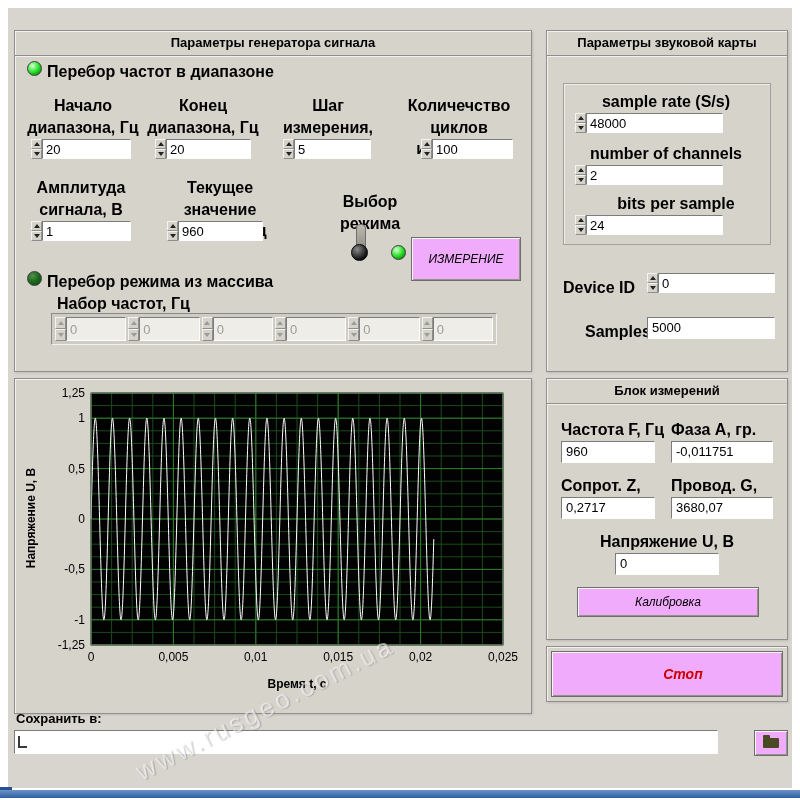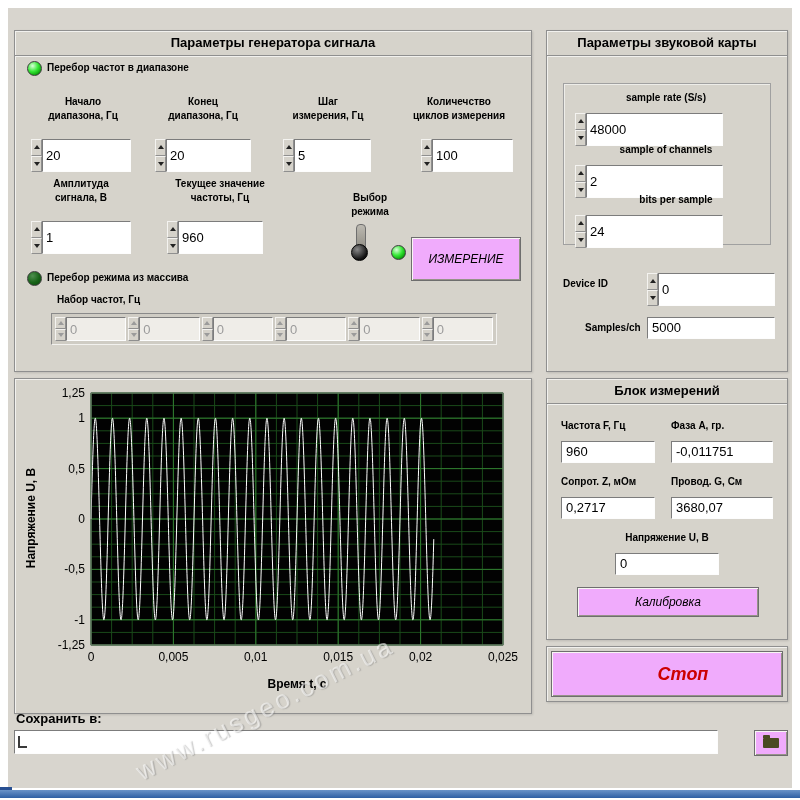--- a/index.html
+++ b/index.html
@@ -1,44 +1,44 @@
 <!DOCTYPE html>
 <html><head>
 <meta charset="utf-8">
 <style>
   html,body{margin:0;padding:0;}
   #app{position:relative;width:800px;height:800px;background:#ffffff;font-family:"Liberation Sans",sans-serif;overflow:hidden;color:#000;}
   #bg{position:absolute;left:8px;top:8px;width:784px;height:780px;background:#d8d5ce;}
   .panel{position:absolute;background:#d6d3cb;border:1px solid #8f8f8f;box-shadow:inset 1px 1px 0 #f2f1ee, 1px 1px 2px rgba(0,0,0,0.12);}
   .panel-title{height:24px;line-height:24px;text-align:center;font-weight:bold;font-size:13px;border-bottom:1px solid #8f8f8f;box-shadow:0 1px 0 #f2f1ee;}
-  .lbl{position:absolute;font-size:10px;font-weight:bold;white-space:pre-line;text-align:center;line-height:1.35;}
+  .lbl{position:absolute;font-size:16px;font-weight:bold;white-space:pre-line;text-align:center;line-height:1.35;}
   .lbl.left{text-align:left;}
   .led{position:absolute;width:13px;height:13px;border-radius:50%;border:1px solid #3c3c3c;}
   .led.on{background:radial-gradient(circle at 35% 30%, #d9ffd9, #36e836 45%, #0a9e0a 78%, #067a06);}
   .led.off{background:radial-gradient(circle at 35% 30%, #4f8f4f, #176317 55%, #0b460b);}
-  .numctl{position:absolute;display:flex;height:33px;}
+  .numctl{position:absolute;display:flex;height:20px;}
   .spincol{width:11px;display:flex;flex-direction:column;}
   .sb{flex:1;position:relative;background:#d5d2ca;border:1px solid;border-color:#f4f3f0 #8f8f8f #8f8f8f #f4f3f0;}
   .sb.up::after{content:"";position:absolute;left:50%;top:50%;transform:translate(-50%,-50%);border-left:3px solid transparent;border-right:3px solid transparent;border-bottom:4px solid #222;}
   .sb.down::after{content:"";position:absolute;left:50%;top:50%;transform:translate(-50%,-50%);border-left:3px solid transparent;border-right:3px solid transparent;border-top:4px solid #222;}
   .field{width:0;flex:1;min-width:0;background:#fff;border:1px solid;border-color:#7c7c7c #fdfdfd #fdfdfd #7c7c7c;font:13px "Liberation Sans",sans-serif;padding:1px 3px;outline:none;}
   .ind{position:absolute;height:22px;line-height:20px;background:#fff;border:1px solid;border-color:#7c7c7c #fdfdfd #fdfdfd #7c7c7c;font-size:13px;padding:0 4px;box-sizing:border-box;}
   .numctl.disabled .field{background:#efede8;color:#9b9b9b;}
   .numctl.disabled .sb.up::after{border-bottom-color:#9b9b9b;}
   .numctl.disabled .sb.down::after{border-top-color:#9b9b9b;}
   .btn{position:absolute;background:#f0abfc;border:1px solid #6e6e6e;box-shadow:inset 1px 1px 0 #f7f6f3, inset -1px -1px 0 #969389;font-size:12px;display:flex;align-items:center;justify-content:center;cursor:default;font-style:italic;}
   .inbox{position:absolute;border:1px solid #a0a0a0;box-shadow:inset 1px 1px 0 #eeede9;}
   .toggle{position:absolute;width:26px;height:36px;}
   .toggle-slot{position:absolute;left:9px;top:1px;width:8px;height:27px;background:linear-gradient(180deg,#bcb9b1,#8b887f);border:1px solid #6e6e6e;border-radius:4px;}
   .toggle-knob{position:absolute;left:4px;top:21px;width:15px;height:15px;border-radius:50%;border:1px solid #000;background:radial-gradient(circle at 35% 30%, #8a8a8a, #111 70%);}
   .arraybox{position:absolute;display:flex;gap:2px;padding:3px;background:#cfccc4;border:1px solid;border-color:#8a8a8a #f2f1ee #f2f1ee #8a8a8a;box-sizing:border-box;}
   .arraybox .numctl{position:relative;height:24px;flex:1;}
   .chart-area{position:absolute;left:0;top:0;width:516px;height:300px;}
   .axis-title{position:absolute;font-size:12px;font-weight:bold;text-align:center;}
-  .stop-label{color:#cc0000;font-weight:bold;font-size:18px;margin-left:32px;}
+  .stop-label{color:#cc0000;font-weight:bold;font-size:14px;margin-left:32px;}
   .pathctl{position:absolute;display:flex;align-items:center;background:#fff;border:1px solid;border-color:#7c7c7c #fdfdfd #fdfdfd #7c7c7c;box-sizing:border-box;}
   .path-glyph{width:7px;height:10px;margin:0 3px;border-left:2px solid #3a3a3a;border-bottom:2px solid #3a3a3a;flex:none;}
   .pathctl input{border:none;flex:1;min-width:0;font:12px "Liberation Sans",sans-serif;outline:none;background:transparent;}
   .folder-icon{position:relative;width:16px;height:10px;background:#4a4a22;border-radius:1px;}
   .folder-icon::before{content:"";position:absolute;left:0;top:-3px;width:7px;height:3px;background:#4a4a22;border-radius:1px 1px 0 0;}
   .watermark{position:absolute;left:138px;top:758px;font-size:26px;letter-spacing:3px;color:rgba(255,255,255,0.55);text-shadow:1px 1px 1px rgba(110,110,110,0.35);transform:rotate(-27deg);transform-origin:0 50%;pointer-events:none;}
   .bottom-bar{position:absolute;left:0;top:790px;width:800px;height:8px;background:linear-gradient(180deg,#6a93c8,#2e5fa3);}
   .bottom-corner{position:absolute;left:0;top:787px;width:12px;height:11px;background:#274f92;}
 </style>
 </head>
@@ -179,21 +179,21 @@
 
     <div class="lbl" style="left:16px;top:60px;width:206px;">sample rate (S/s)</div>
     <div class="numctl" style="left:28px;top:82px;width:148px;">
       <div class="spincol">
           <div class="sb up"></div>
           <div class="sb down"></div>
         </div>
       <input class="field" value="48000" style="">
     </div>
 
-    <div class="lbl" style="left:16px;top:112px;width:206px;">sample of channels</div>
+    <div class="lbl" style="left:16px;top:112px;width:206px;">number of channels</div>
     <div class="numctl" style="left:28px;top:134px;width:148px;">
       <div class="spincol">
           <div class="sb up"></div>
           <div class="sb down"></div>
         </div>
       <input class="field" value="2" style="">
     </div>
 
     <div class="lbl" style="left:16px;top:162px;width:206px;margin-left:10px;">bits per sample</div>
     <div class="numctl" style="left:28px;top:184px;width:148px;">

